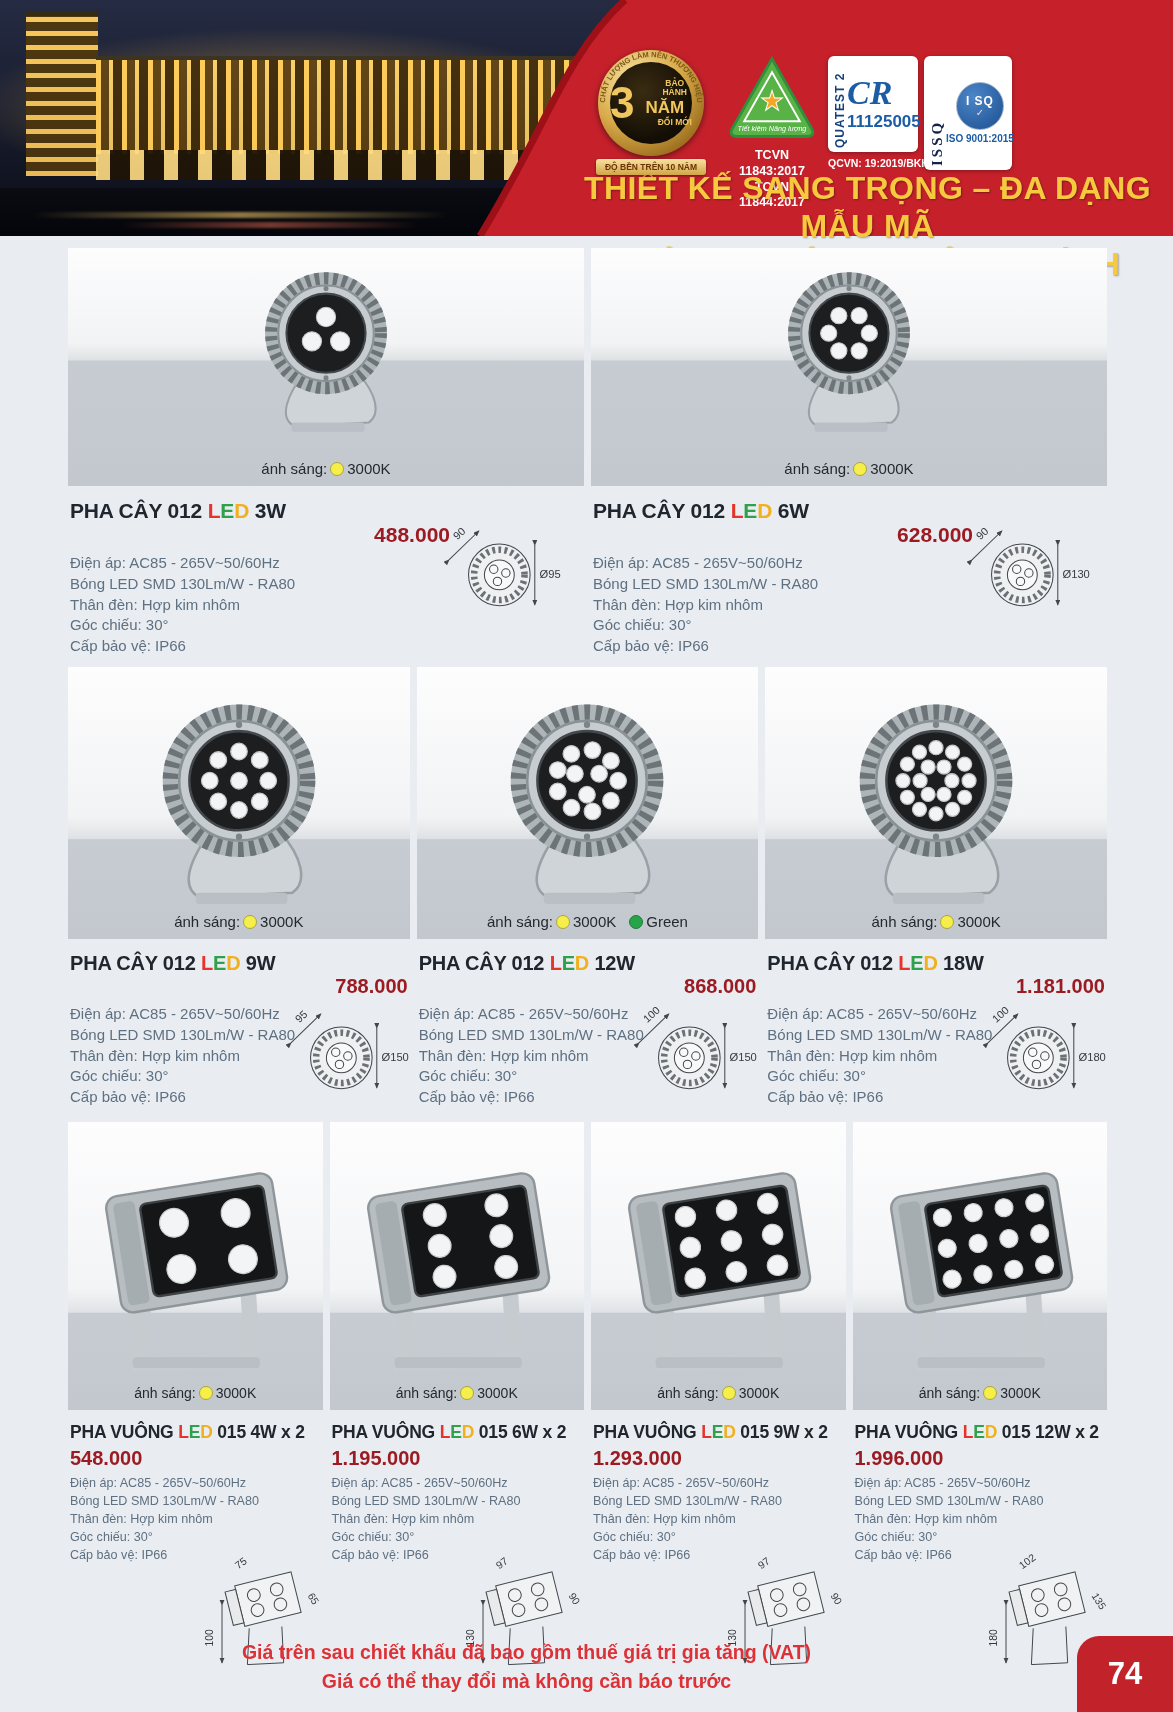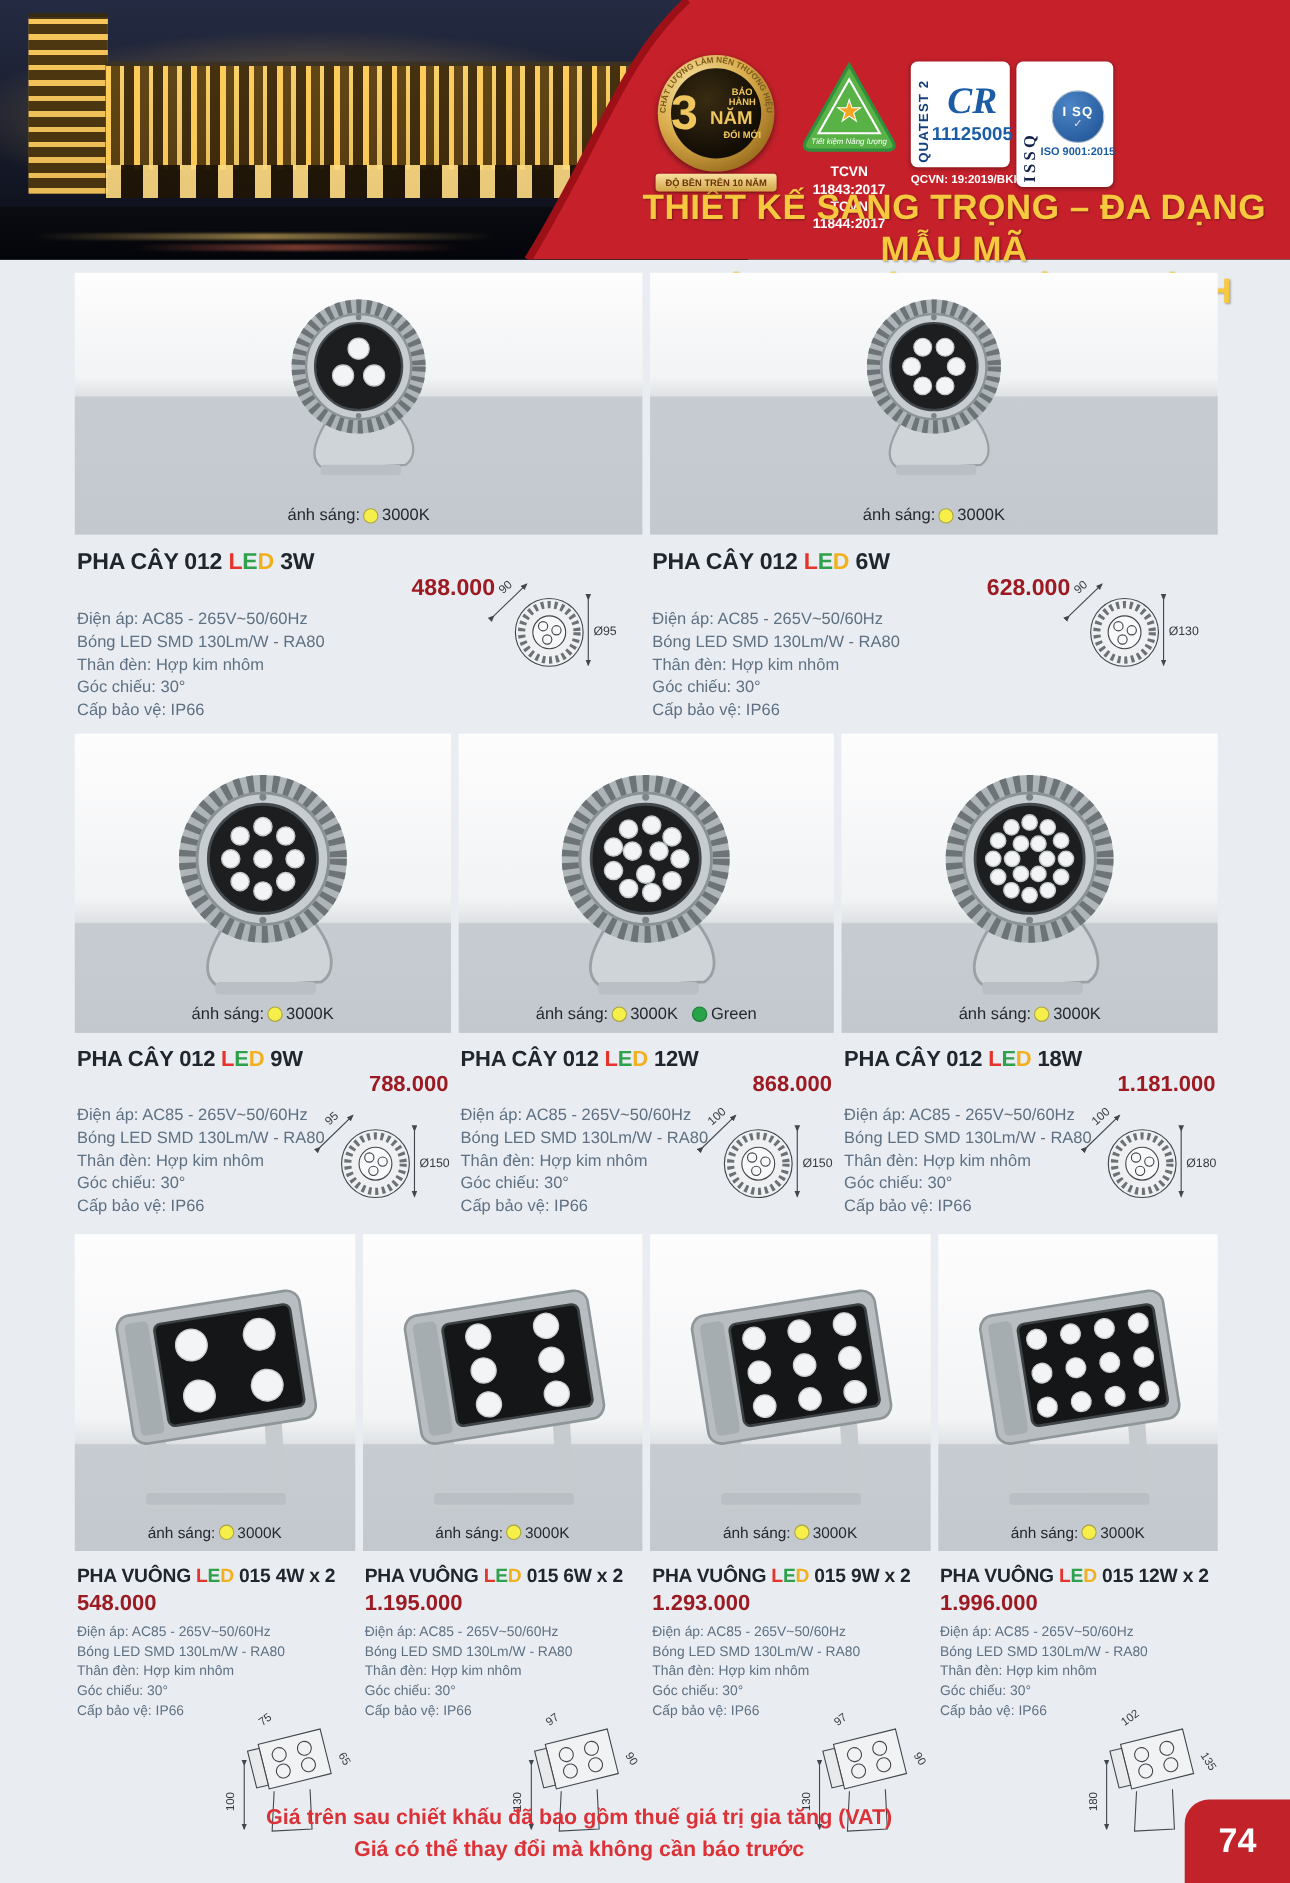--- a/index.html
+++ b/index.html
@@ -49,21 +49,21 @@
 
   
   .energy{position:absolute;left:724px;top:54px;width:96px;text-align:center;color:#fff;}
   .energy .cert{font-size:12.5px;font-weight:bold;line-height:1.25;margin-top:2px;}
 
   
   .quatest{position:absolute;left:828px;top:56px;width:90px;text-align:center;}
   .qbox{background:#fff;border-radius:6px;height:88px;display:flex;padding:4px 5px;align-items:stretch;box-shadow:0 1px 4px rgba(0,0,0,.35);}
   .vert{writing-mode:vertical-rl;transform:rotate(180deg);font-size:12px;font-weight:bold;color:#16407c;
         letter-spacing:1px;display:flex;align-items:center;}
-  .qmain{flex:1;display:flex;flex-direction:column;align-items:center;justify-content:center;gap:2px;}
+  .qmain{flex:1;display:flex;flex-direction:column;align-items:flex-start;justify-content:center;gap:2px;}
   .cr{font-family:"Liberation Serif",serif;font-style:italic;font-weight:bold;font-size:34px;color:#1b5ca5;line-height:1;}
   .qnum{font-size:17px;font-weight:bold;color:#1b5ca5;}
   .undercert{margin-top:5px;font-size:10.5px;font-weight:bold;color:#fff;white-space:nowrap;}
 
   
   .issq{position:absolute;left:924px;top:56px;width:88px;}
   .ibox{background:#fff;border-radius:6px;height:106px;display:flex;padding:4px 5px;box-shadow:0 1px 4px rgba(0,0,0,.35);}
   .ivert{writing-mode:vertical-rl;transform:rotate(180deg);font-family:"Liberation Serif",serif;
         font-size:15px;font-weight:bold;color:#12224a;letter-spacing:3px;display:flex;align-items:center;}
   .imain{flex:1;display:flex;flex-direction:column;align-items:center;justify-content:center;gap:3px;}

